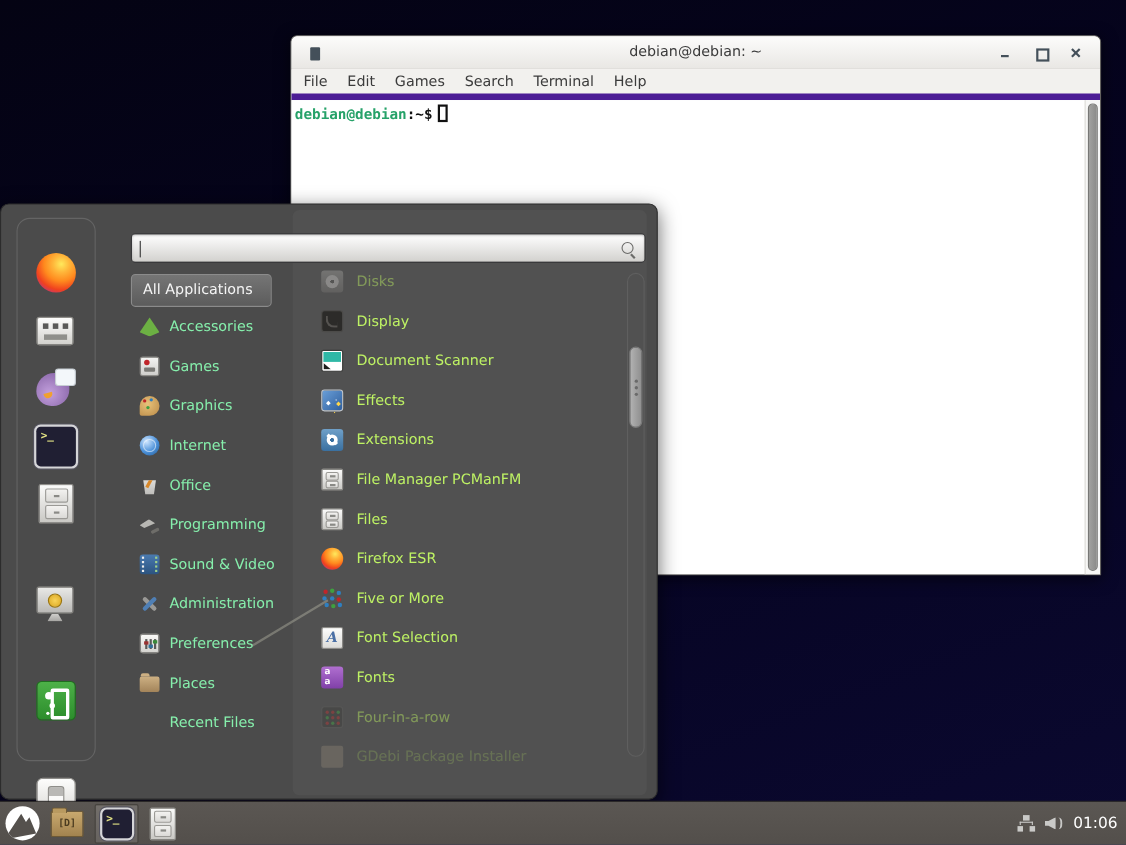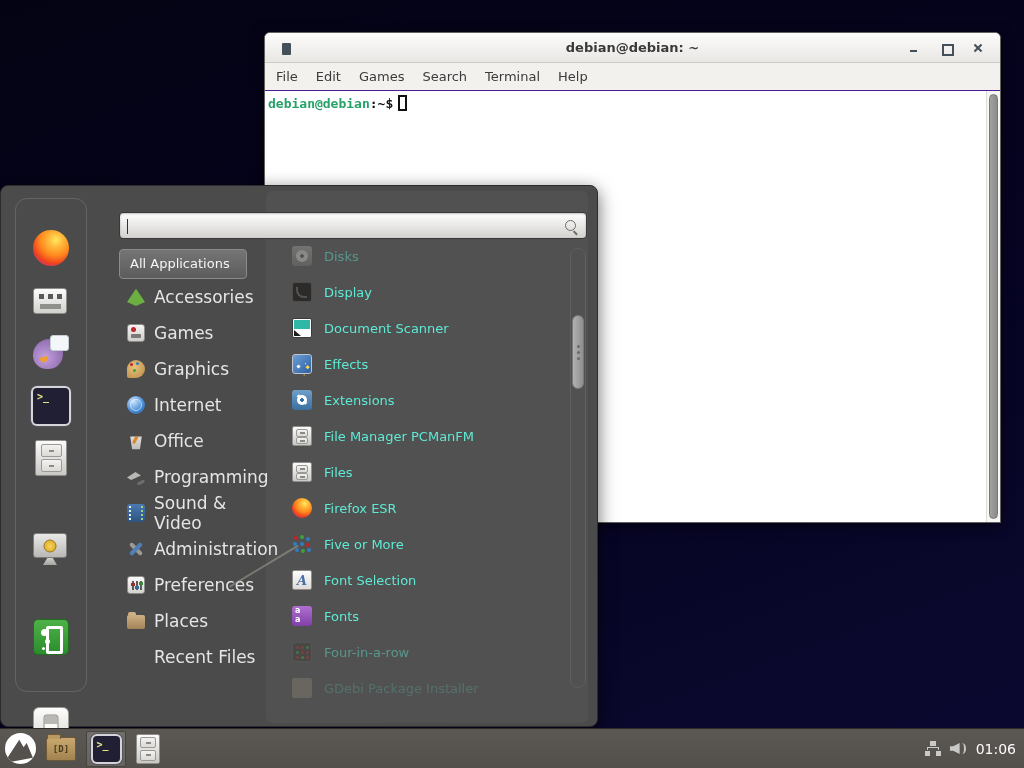--- a/index.html
+++ b/index.html
@@ -9,29 +9,29 @@
 
   
   .term-win{position:absolute;left:264px;top:32px;width:737px;height:491px;
     background:#fff;border:1px solid #63625f;border-radius:6px 6px 0 0;
     box-shadow:0 3px 14px rgba(0,0,0,.55);z-index:10}
   .titlebar{position:relative;height:30px;border-radius:5px 5px 0 0;
     background:linear-gradient(#fcfcfb,#e9e7e4);border-bottom:1px solid #cfccc7;
     display:flex;align-items:center}
   .title-ic{position:absolute;left:17px;top:10px;width:9px;height:12px;
     background:#44505a;border-radius:1px}
-  .title-txt{flex:1;text-align:center;font-size:13px;font-weight:bold;color:#3a3a3a}
+  .title-txt{flex:1;text-align:center;font-size:13px;font-weight:normal;color:#3a3a3a}
   .win-btns{position:absolute;right:14px;top:0;height:30px;display:flex;align-items:center;gap:16px}
   .wb{width:16px;height:16px;position:relative;cursor:default}
   .wb-min::before{content:"";position:absolute;left:4px;top:10px;width:7px;height:2px;background:#44505a}
   .wb-max::before{content:"";position:absolute;left:4px;top:4px;width:8px;height:8px;border:2px solid #44505a}
   .wb-close::before,.wb-close::after{content:"";position:absolute;left:3px;top:7px;width:10px;height:2px;background:#44505a}
   .wb-close::before{transform:rotate(45deg)}
   .wb-close::after{transform:rotate(-45deg)}
-  .menubar{height:28px;background:#f2f1ee;border-bottom:1px solid #4c1d95;
+  .menubar{height:28px;background:#f2f1ee;border-bottom:6px solid #4c1d95;
     display:flex;align-items:center;padding-left:2px}
   .menubar span{padding:0 9px;font-size:13px;color:#3b3b3b;cursor:default}
   .term-body{position:relative;height:431px;background:#fff;
     font-family:"DejaVu Sans Mono",monospace;font-size:13px;font-weight:bold}
   .prompt{padding:4px 2px 0 3px;white-space:nowrap}
   .p-user{color:#26a269}
   .p-rest{color:#121212}
   .cursor{display:inline-block;width:9px;height:16px;border:2px solid #111;
     vertical-align:-3px;margin-left:5px}
   .term-scroll{position:absolute;right:0;top:0;bottom:0;width:14px;
@@ -60,26 +60,26 @@
   .mag::before{content:"";position:absolute;left:1px;top:1px;width:9px;height:9px;
     border:1.5px solid #6b6b69;border-radius:50%}
   .mag::after{content:"";position:absolute;right:0;bottom:0;width:5px;height:1.5px;
     background:#6b6b69;transform:rotate(45deg)}
   
   .all-apps-btn{position:absolute;left:118px;top:63px;width:128px;height:30px;
     background:linear-gradient(#757575,#5c5c5c);border:1px solid #8b8b8b;border-radius:4px;
     color:#f5f5f5;font-size:13px;line-height:28px;padding-left:10px;cursor:pointer}
   .cats{position:absolute;left:118px;top:93px;width:160px}
   .cat{height:36px;display:flex;align-items:center;gap:9px;padding-left:8px;cursor:pointer}
-  .cat span.lbl{font-size:17px;color:#e5e5e5}
+  .cat span.lbl{font-size:13px;color:#86efac}
   .cat .noicon{width:18px}
   
   .apps{position:absolute;left:283px;top:52px;width:286px}
   .app{height:36px;display:flex;align-items:center;gap:12px;padding-left:8px;cursor:pointer}
-  .app span.lbl{font-size:13px;color:#5eead4}
+  .app span.lbl{font-size:13px;color:#bef264}
   .app.dim{opacity:.45}
   .app.faint{opacity:.20}
   
   .mscroll{position:absolute;left:569px;top:62px;width:16px;height:440px;
     border:1px solid #5f5f5f;border-radius:8px}
   .mthumb{position:absolute;left:1px;top:66px;width:12px;height:74px;
     background:linear-gradient(90deg,#b2b2b2,#8f8f8f);border:1px solid #7a7a7a;border-radius:6px}
   .mthumb::before{content:"";position:absolute;left:4px;top:29px;width:3px;height:3px;
     background:#6a6a6a;border-radius:50%;box-shadow:0 6px 0 #6a6a6a,0 12px 0 #6a6a6a}
   

